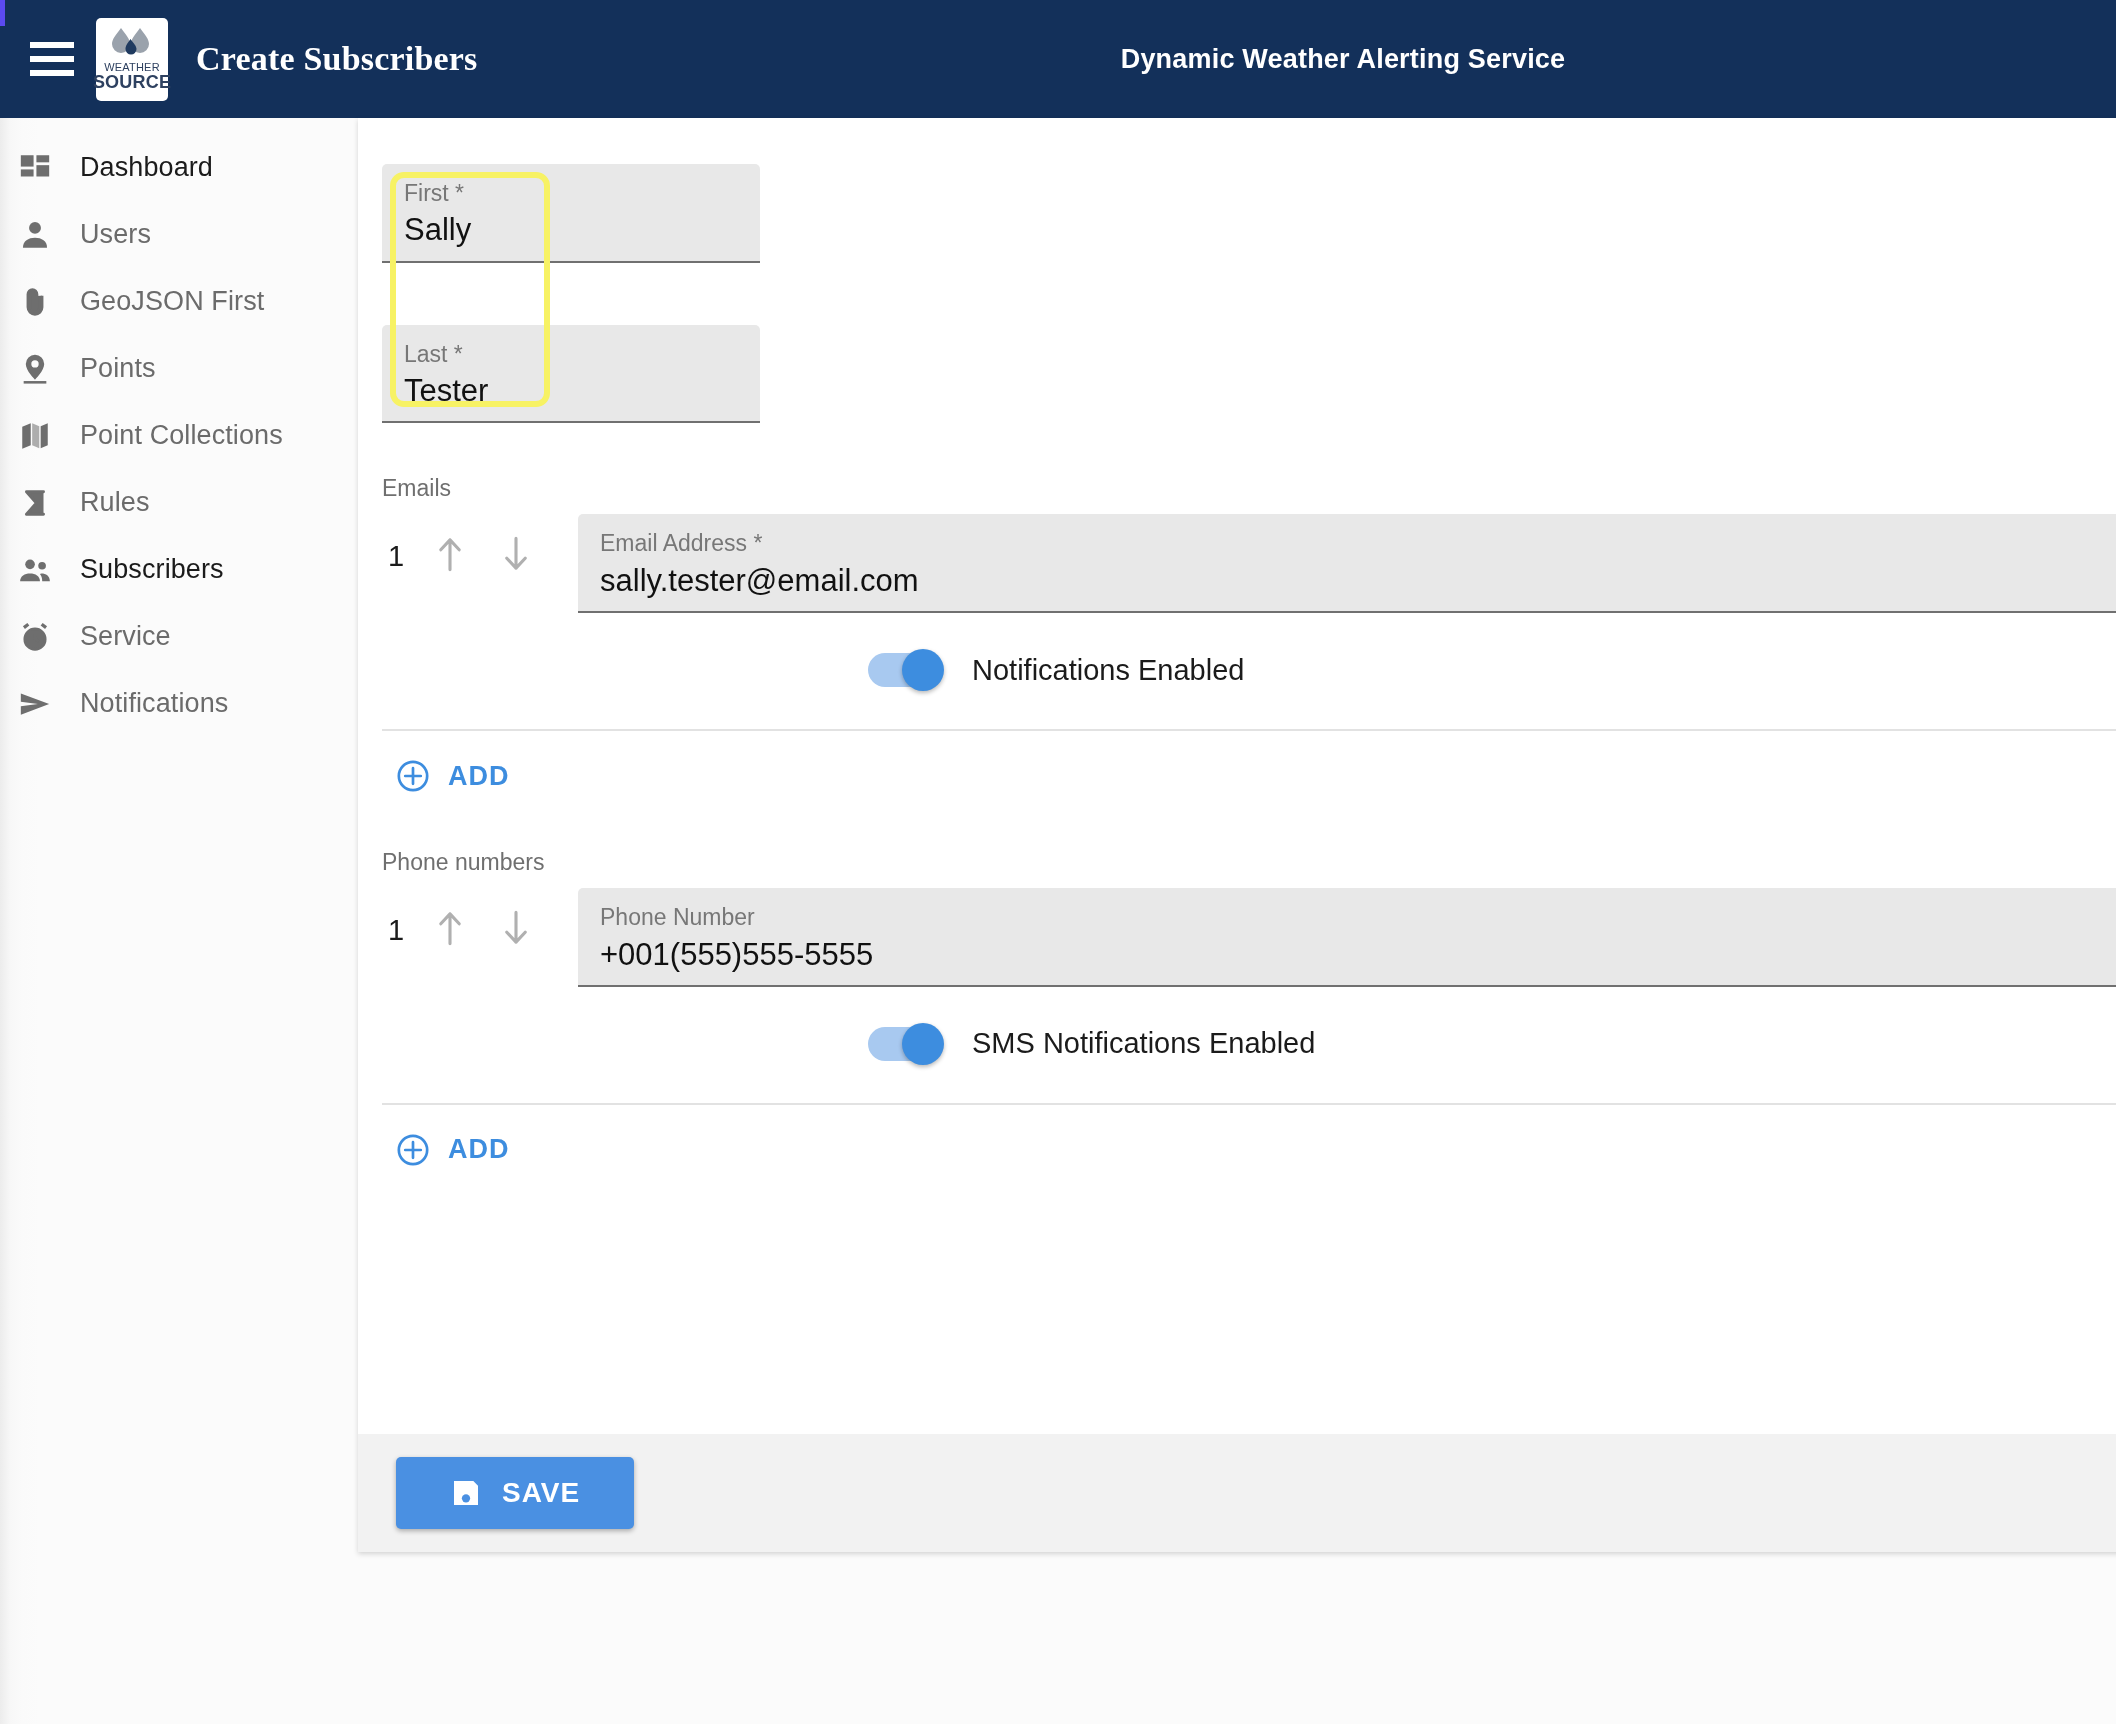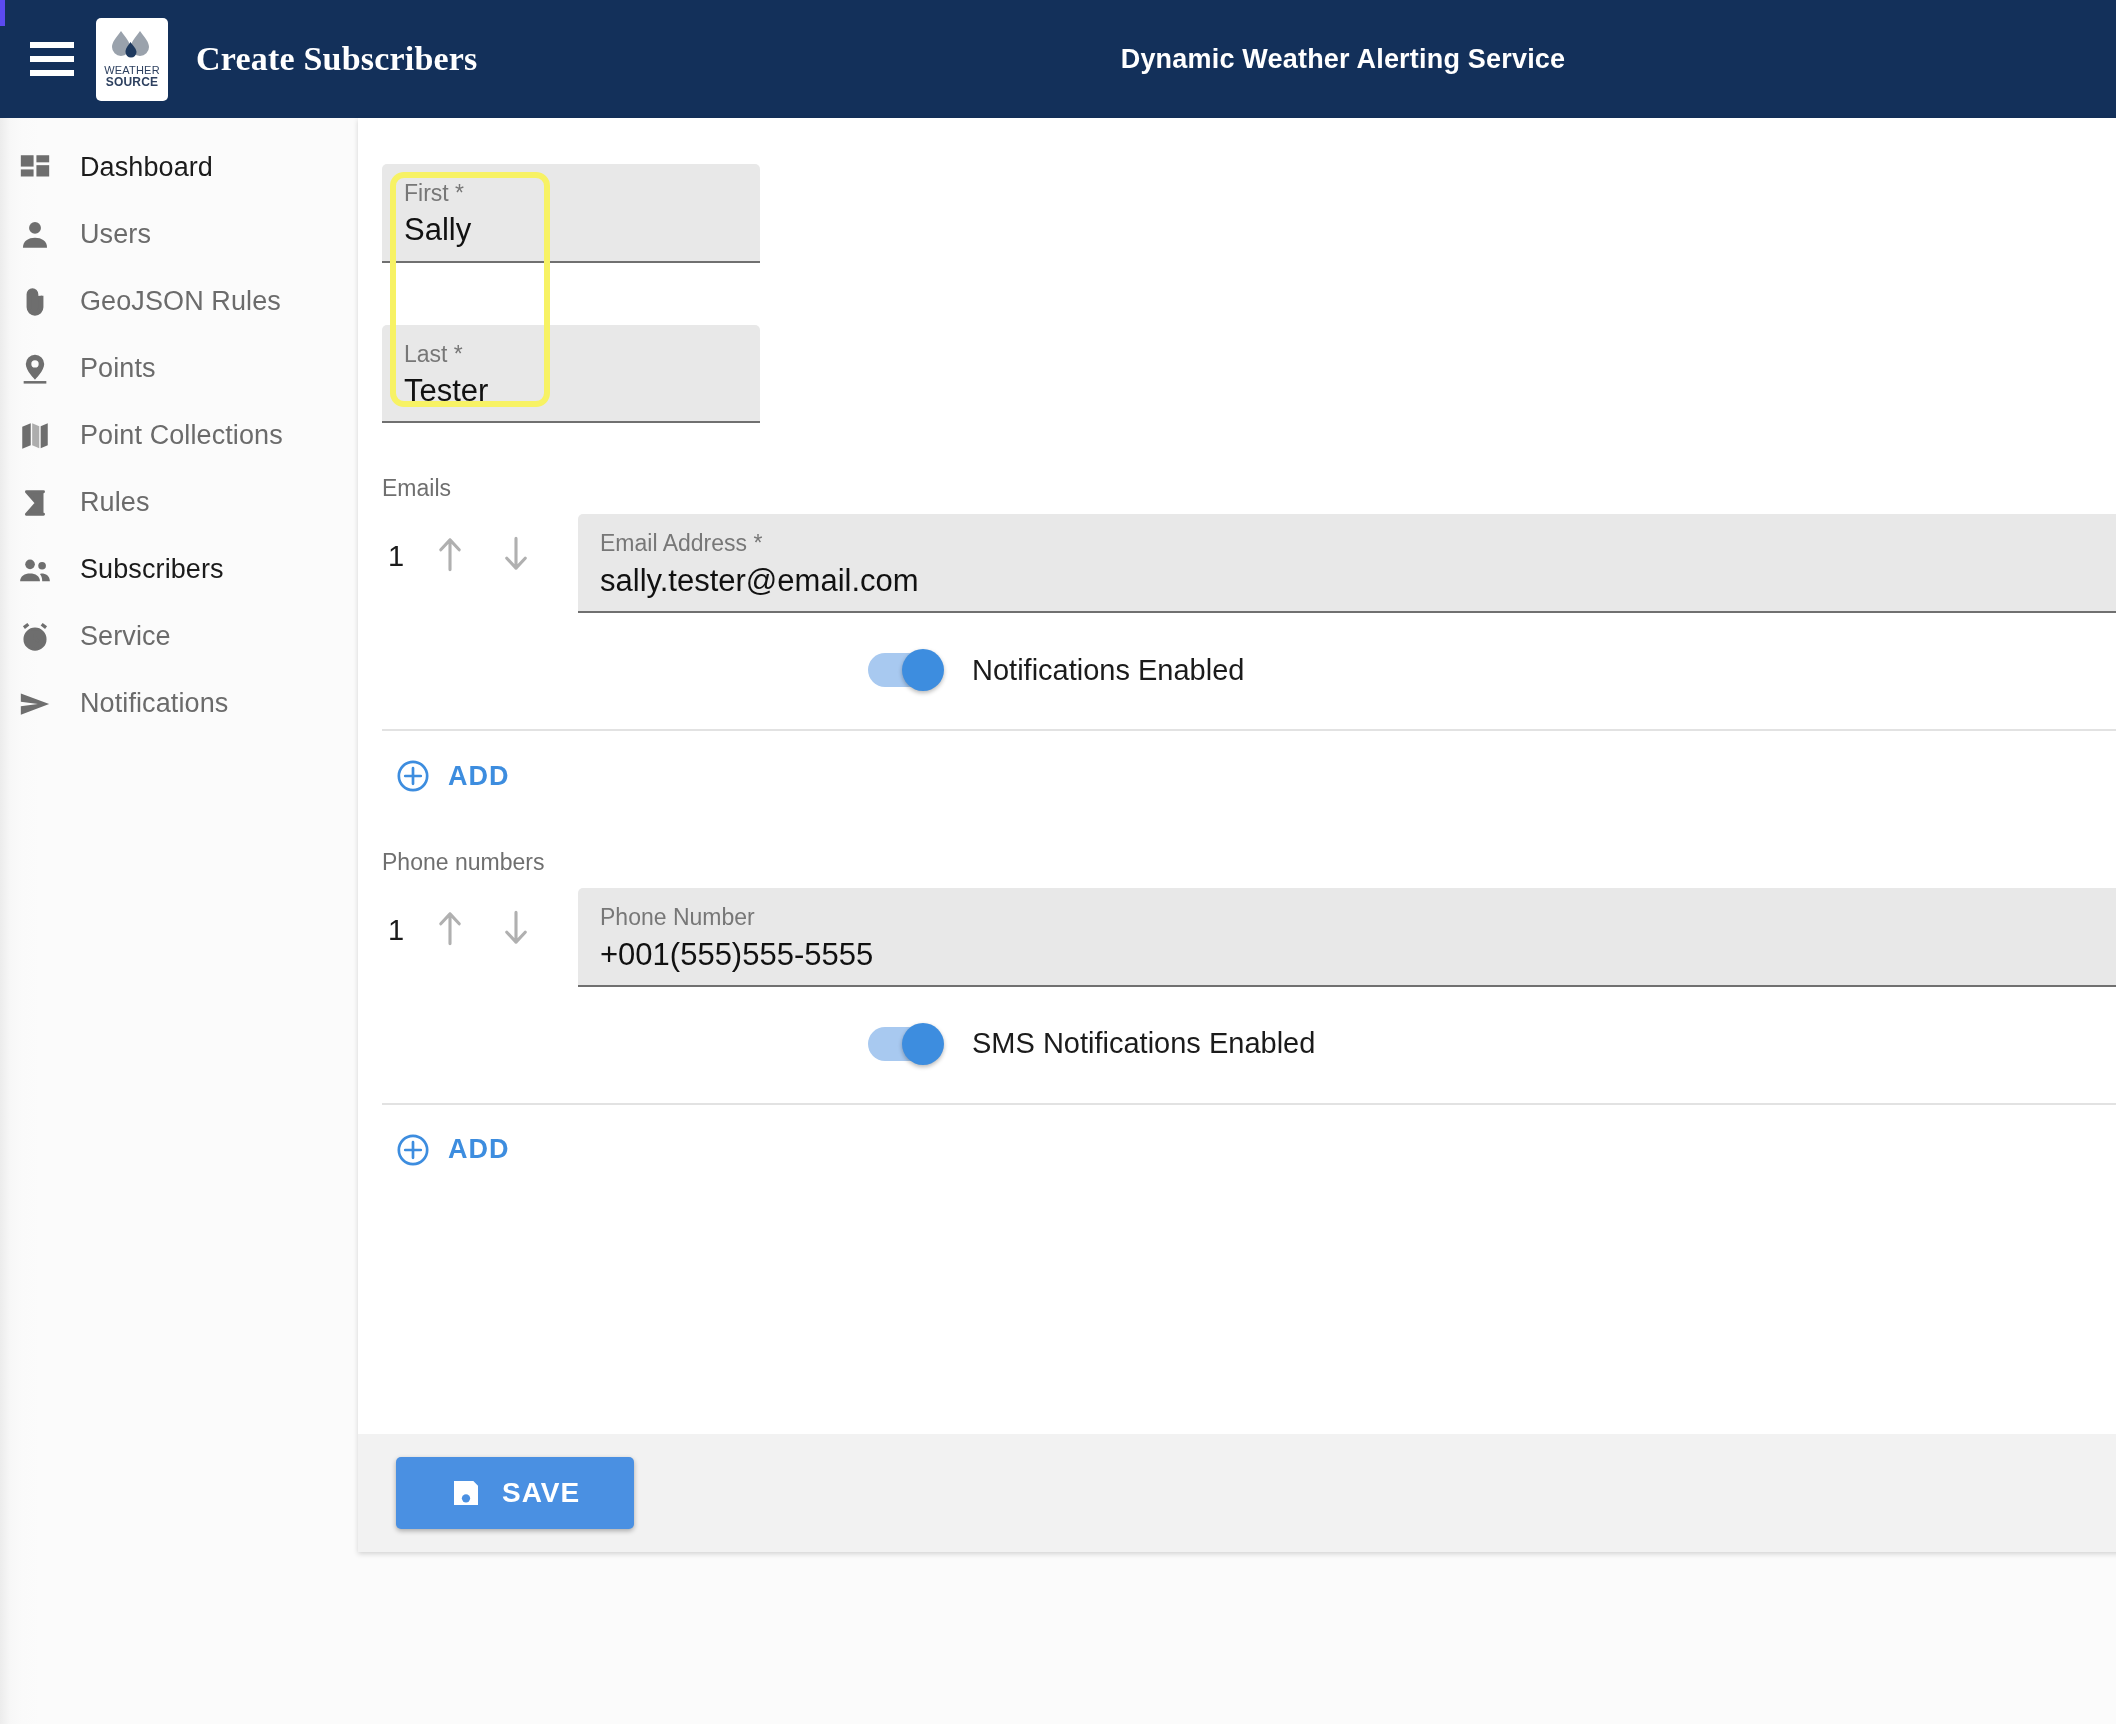--- a/index.html
+++ b/index.html
@@ -29,21 +29,21 @@
     width: 72px; height: 83px; background: #ffffff; border-radius: 5px;
     display: flex; flex-direction: column; align-items: center; justify-content: center;
     margin-right: 28px;
   }
   .logo-mark { width: 50px; height: 34px; display: block; }
   .logo-text {
     text-align: center; line-height: 1.05; margin-top: 2px;
     color: #2e4160; letter-spacing: .2px;
   }
   .logo-text .l1 { font-size: 11px; }
-  .logo-text .l2 { font-size: 12px; font-weight: bold; }
+  .logo-text .l2 { font-size: 18px; font-weight: bold; }
   .page-title {
     color: #ffffff; font-size: 34px; font-weight: bold; letter-spacing: .2px; font-family: Liberation Serif, serif;
   }
   .app-title {
     position: absolute; right: 0; left: 0; text-align: center;
     color: #ffffff; font-size: 27px; font-weight: bold; letter-spacing: .2px;
     pointer-events: none;
   }
   .app-title span { margin-left: 570px; }
 
@@ -199,21 +199,21 @@
       </span>
       <span class="nav-label">Users</span>
     </div>
 
     <div class="nav-item">
       <span class="nav-icon">
         <svg width="34" height="34" viewBox="0 0 24 24" fill="none" stroke="#6e6e6e" stroke-width="1.9">
             <path d="M17 7.5 v8.2 a5 5 0 0 1 -10 0 V6.5 a3.2 3.2 0 0 1 6.4 0 v9.1 a1.5 1.5 0 0 1 -3 0 V7.8"></path>
           </svg>
       </span>
-      <span class="nav-label">GeoJSON Rules</span>
+      <span class="nav-label">GeoJSON First</span>
     </div>
 
     <div class="nav-item">
       <span class="nav-icon">
         <svg width="34" height="34" viewBox="0 0 24 24">
             <path d="M12 2 a6.5 6.5 0 0 0 -6.5 6.5 c0 4.8 6.5 11 6.5 11 s6.5-6.2 6.5-11 A6.5 6.5 0 0 0 12 2 Z M12 11 a2.6 2.6 0 1 1 0-5.2 a2.6 2.6 0 0 1 0 5.2 Z"></path>
             <rect x="4" y="20.5" width="16" height="1.8"></rect>
           </svg>
       </span>
       <span class="nav-label">Points</span>

